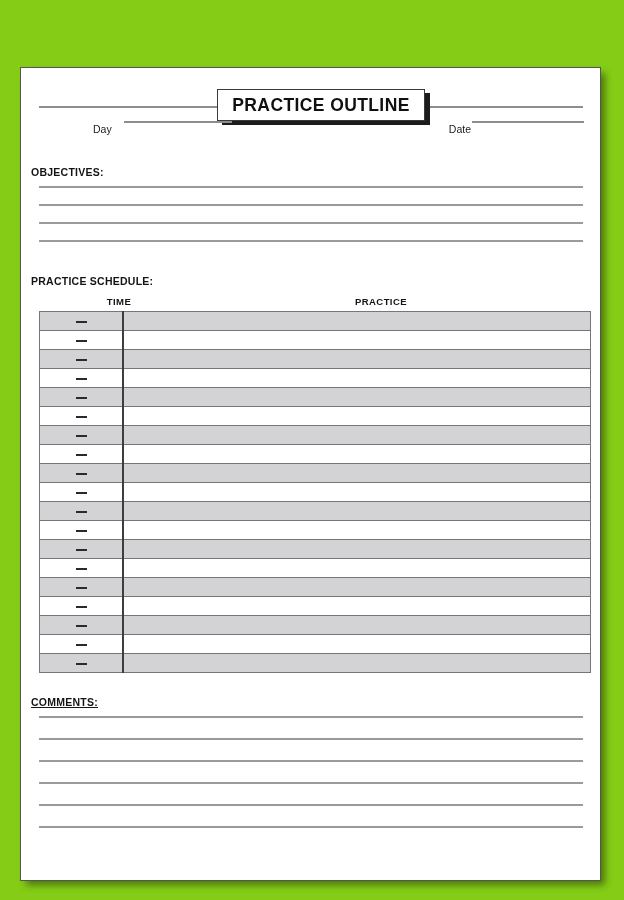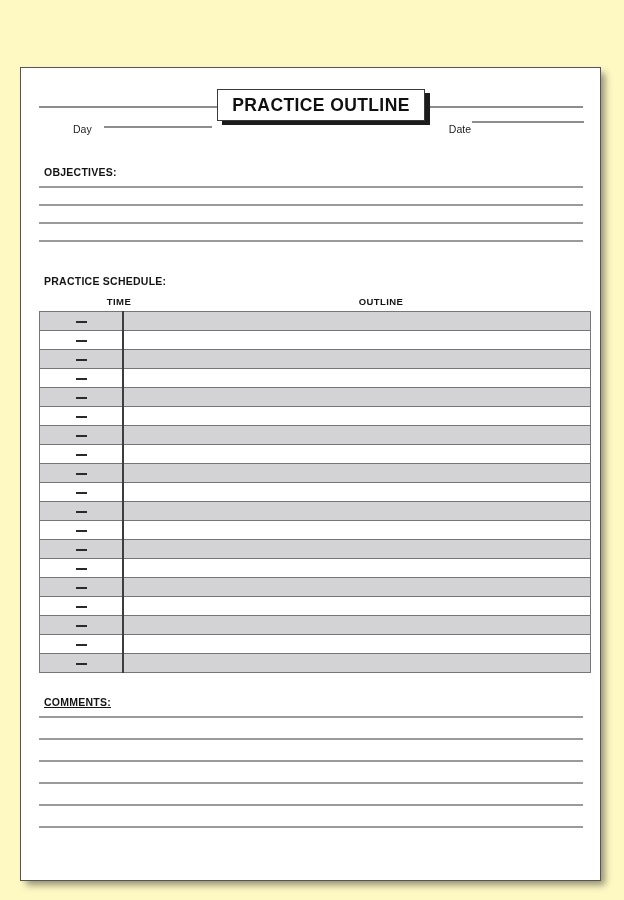--- a/index.html
+++ b/index.html
@@ -9,21 +9,21 @@
     height: 900px;
     background: #ffffff;
     font-family: "Liberation Sans", sans-serif;
   }
 
   #root {
     position: relative;
     width: 624px;
     height: 900px;
     overflow: hidden;
-    background: #fef9c3;
+    background: #84cc16;
   }
 
   
   .sheet {
     position: absolute;
     left: 20px;
     top: 67px;
     width: 581px;
     height: 814px;
     background: #ffffff;
@@ -74,24 +74,24 @@
     font-size: 17.5px;
     font-weight: bold;
     letter-spacing: 0.4px;
     color: #101010;
     white-space: nowrap;
   }
 
   
   .day-group {
     position: absolute;
-    left: 4px;
+    left: 24px;
     top: 55px;
     display: flex;
-    align-items: center;
+    align-items: flex-start;
     padding-left: 48px;
   }
   .date-group {
     position: absolute;
     right: 16px;
     top: 55px;
     display: flex;
     align-items: flex-start;
   }
   .field-label {
@@ -104,21 +104,21 @@
     background: #8d8d90;
     position: relative;
     top: -2px;
   }
   .day-group  .field-rule { width: 108px; margin-left: 12px; }
   .date-group .field-rule { width: 112px; margin-left: 1px; }
 
   
   .section-heading {
     position: absolute;
-    left: 23px;
+    left: 10px;
     font-size: 10.5px;
     font-weight: bold;
     letter-spacing: 0.25px;
     color: #141414;
     white-space: nowrap;
   }
   #h-objectives { top: 98px; }
   #h-schedule   { top: 207px; }
   #h-comments   { top: 628px; text-decoration: underline; }
 
@@ -233,21 +233,21 @@
       <div class="ruled-line"></div>
       <div class="ruled-line"></div>
       <div class="ruled-line"></div>
       <div class="ruled-line"></div>
     </div>
 
     <div class="section-heading" id="h-schedule">PRACTICE SCHEDULE:</div>
 
     <div class="col-headers">
       <span class="col-head" id="col-head-time">TIME</span>
-      <span class="col-head" id="col-head-activity">OUTLINE</span>
+      <span class="col-head" id="col-head-activity">PRACTICE</span>
     </div>
 
     <table class="schedule-table">
       <tbody id="schedule-body">
           <tr class="row-shaded">
             <td class="cell-time"><span class="time-dash"></span></td>
             <td class="cell-activity"></td>
           </tr>
           <tr class="row-plain">
             <td class="cell-time"><span class="time-dash"></span></td>

